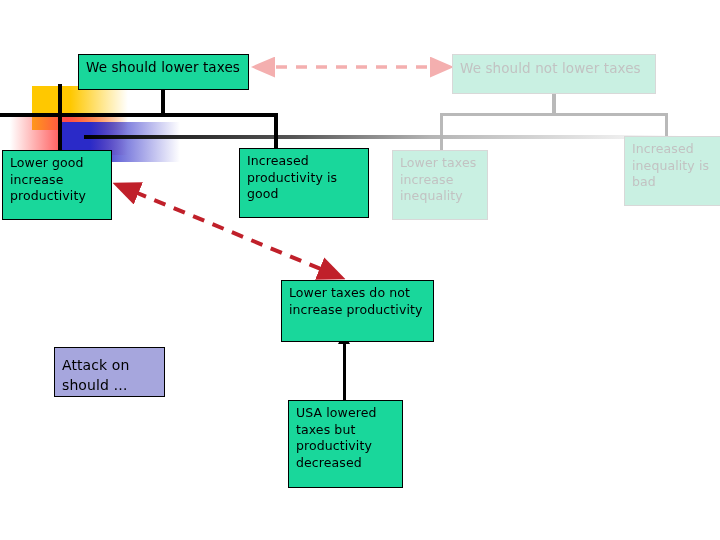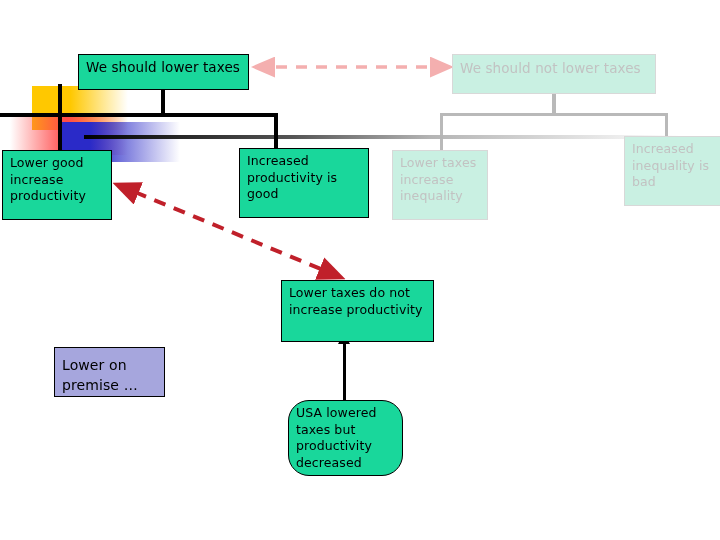--- a/index.html
+++ b/index.html
@@ -108,21 +108,21 @@
   .b-title      { left: 78px;  top: 54px;  width: 171px; height: 36px; font-size: 13.5px; }
   .b-title-f    { left: 452px; top: 54px;  width: 204px; height: 40px; padding-top: 5px; font-size: 13.5px; }
 
   .b-lower-inc  { left: 2px;   top: 150px; width: 110px; height: 70px; }
   .b-incr-prod  { left: 212px; top: 148px; width: 130px; height: 70px; margin-left: 27px; }
 
   .b-lower-ineq { left: 392px; top: 150px; width: 96px;  height: 70px; }
   .b-incr-ineq  { left: 624px; top: 136px; width: 97px;  height: 70px; }
 
   .b-nolower    { left: 281px; top: 280px; width: 153px; height: 62px; }
-  .b-usa        { left: 288px; top: 400px; width: 115px; height: 76px; border-radius: 21px; }
+  .b-usa        { left: 288px; top: 400px; width: 115px; height: 88px; }
   .b-attack     { left: 54px;  top: 347px; width: 111px; height: 50px; padding-top: 7px; }
 
   
   .svg-layer {
     position: absolute;
     left: 0; top: 0;
     width: 720px; height: 540px;
     pointer-events: none;
   }
 </style>
@@ -199,16 +199,16 @@
 
   <div class="box b-nolower">
     <span>Lower taxes do not increase productivity</span>
   </div>
 
   <div class="box b-usa">
     <span>USA lowered taxes but productivity decreased</span>
   </div>
 
   <div class="box purple b-attack">
-    <span>Lower on premise …</span>
+    <span>Attack on should …</span>
   </div>
 
 </div>
 
 </body></html>

